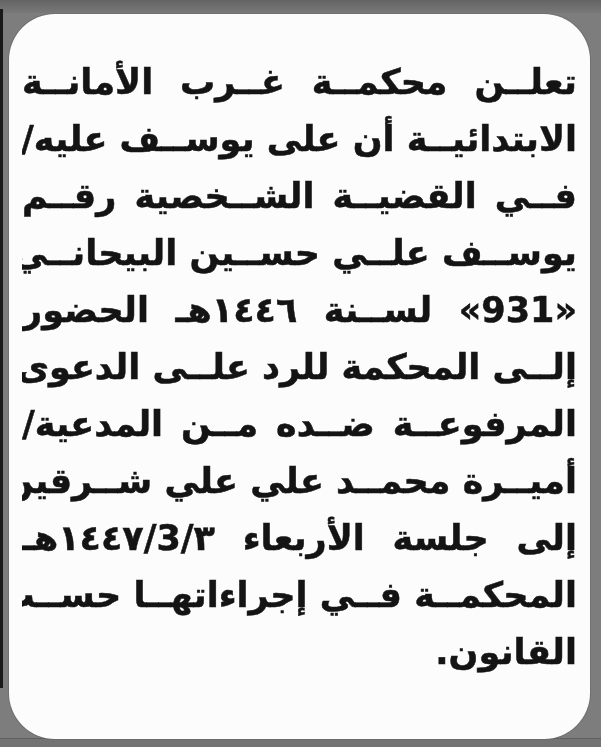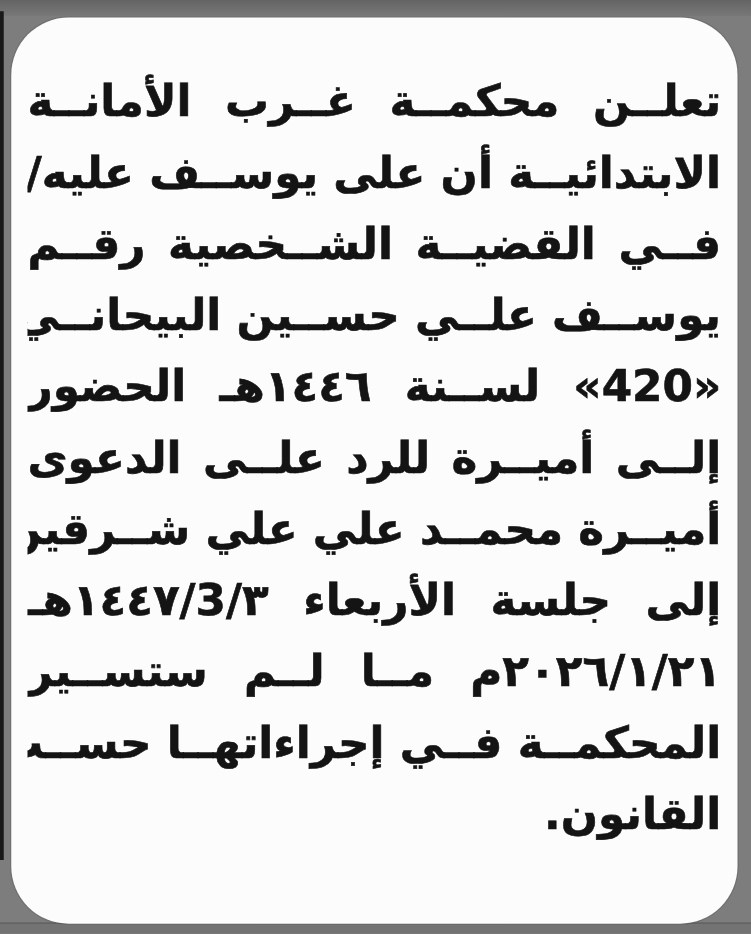--- a/index.html
+++ b/index.html
@@ -72,21 +72,21 @@
 <div class="stage">
   <div class="top-band"></div>
   <div class="bottom-band"></div>
   <div class="left-rule"></div>
 
   <div class="panel" dir="rtl" lang="ar">
     <div class="line">تعلــن محكمــة غــرب الأمانــة</div>
     <div class="line">الابتدائيــة أن على يوســف عليه/</div>
     <div class="line">فــي القضيــة الشــخصية رقــم</div>
     <div class="line">يوســف علــي حســين البيحانــي</div>
-    <div class="line">«420» لســنة ١٤٤٦هـ الحضور</div>
-    <div class="line">إلــى أميــرة للرد علــى الدعوى</div>
+    <div class="line">«931» لســنة ١٤٤٦هـ الحضور</div>
+    <div class="line">إلــى المحكمة للرد علــى الدعوى</div>
+    <div class="line">المرفوعــة ضــده مــن المدعية/</div>
     <div class="line">أميــرة محمــد علي علي شــرقين</div>
     <div class="line">إلى جلسة الأربعاء ١٤٤٧/3/٣هـ</div>
-    <div class="line">٢٠٢٦/١/٢١م مــا لــم ستســير</div>
     <div class="line">المحكمــة فــي إجراءاتهــا حســب</div>
     <div class="line line--last">القانون.</div>
   </div>
 </div>
 
 </body></html>

